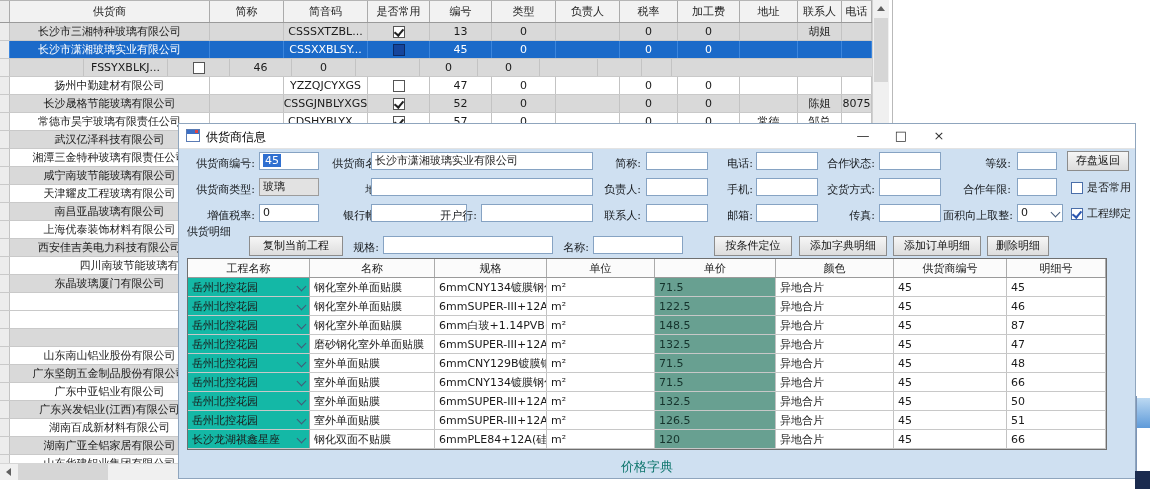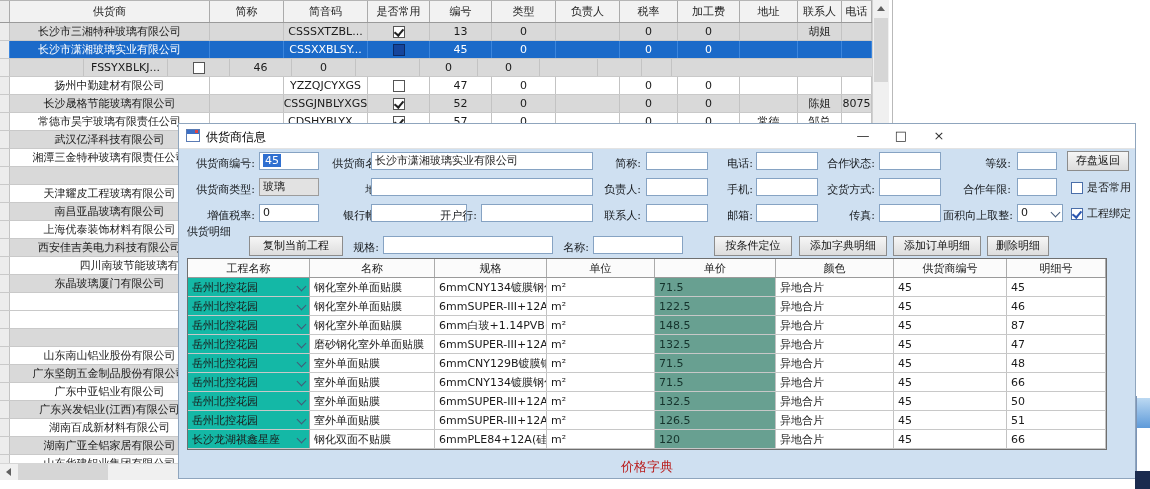--- a/index.html
+++ b/index.html
@@ -60,21 +60,21 @@
   
   #detail-grid{position:absolute;left:8px;top:134px;width:920px;border:1px solid #6f6f6f;background:#fff;box-sizing:border-box;}
   #detail-header{display:flex;height:18px;background:#fbfbfb;border-bottom:1px solid #9a9a9a;}
   #detail-header .cell{border-right:1px solid #ababab;}
   .drow{display:flex;height:18px;border-bottom:1px solid #c8c8c8;background:#fff;}
   .drow .cell{justify-content:flex-start;padding:0 4px;}
   .drow .cell.num{justify-content:flex-start;}
   .drow .cell.price{background:#68a091;color:#15332c;}
   .drow .cell.proj{background:#14b8a6;justify-content:space-between;border-right:1px solid #9f9f9f;}
   #dlg-footer{position:absolute;left:8px;top:334px;width:920px;text-align:center;
-              color:#b91c1c;font-size:13px;}
+              color:#0f766e;font-size:13px;}
   
   #frag-line{position:absolute;left:1136px;top:396px;width:1px;height:93px;background:#7c94b5;z-index:30;}
   #frag-blue{position:absolute;left:1137px;top:398px;width:13px;height:30px;
              background:linear-gradient(#bcd9f2,#5e9ad9);z-index:30;}
   #frag-dark{position:absolute;left:1135px;top:471px;width:15px;height:18px;background:#1b2b4e;z-index:30;}
 </style>
 </head>
 <body>
 
 <div id="screen">
@@ -202,20 +202,21 @@
           <div class="cell" style="width: 200px;">武汉亿泽科技有限公司</div>
           <div class="cell fill"></div>
         </div>
         <div class="grow white">
           <div class="cell stub" style="width: 10px;"></div>
           <div class="cell" style="width: 200px;">湘潭三金特种玻璃有限责任公司</div>
           <div class="cell fill"></div>
         </div>
         <div class="grow gray">
           <div class="cell stub" style="width: 10px;"></div>
+          <div class="cell" style="width: 200px;">咸宁南玻节能玻璃有限公司</div>
           <div class="cell fill"></div>
         </div>
         <div class="grow white">
           <div class="cell stub" style="width: 10px;"></div>
           <div class="cell" style="width: 200px;">天津耀皮工程玻璃有限公司</div>
           <div class="cell fill"></div>
         </div>
         <div class="grow gray">
           <div class="cell stub" style="width: 10px;"></div>
           <div class="cell" style="width: 200px;">南昌亚晶玻璃有限公司</div>

